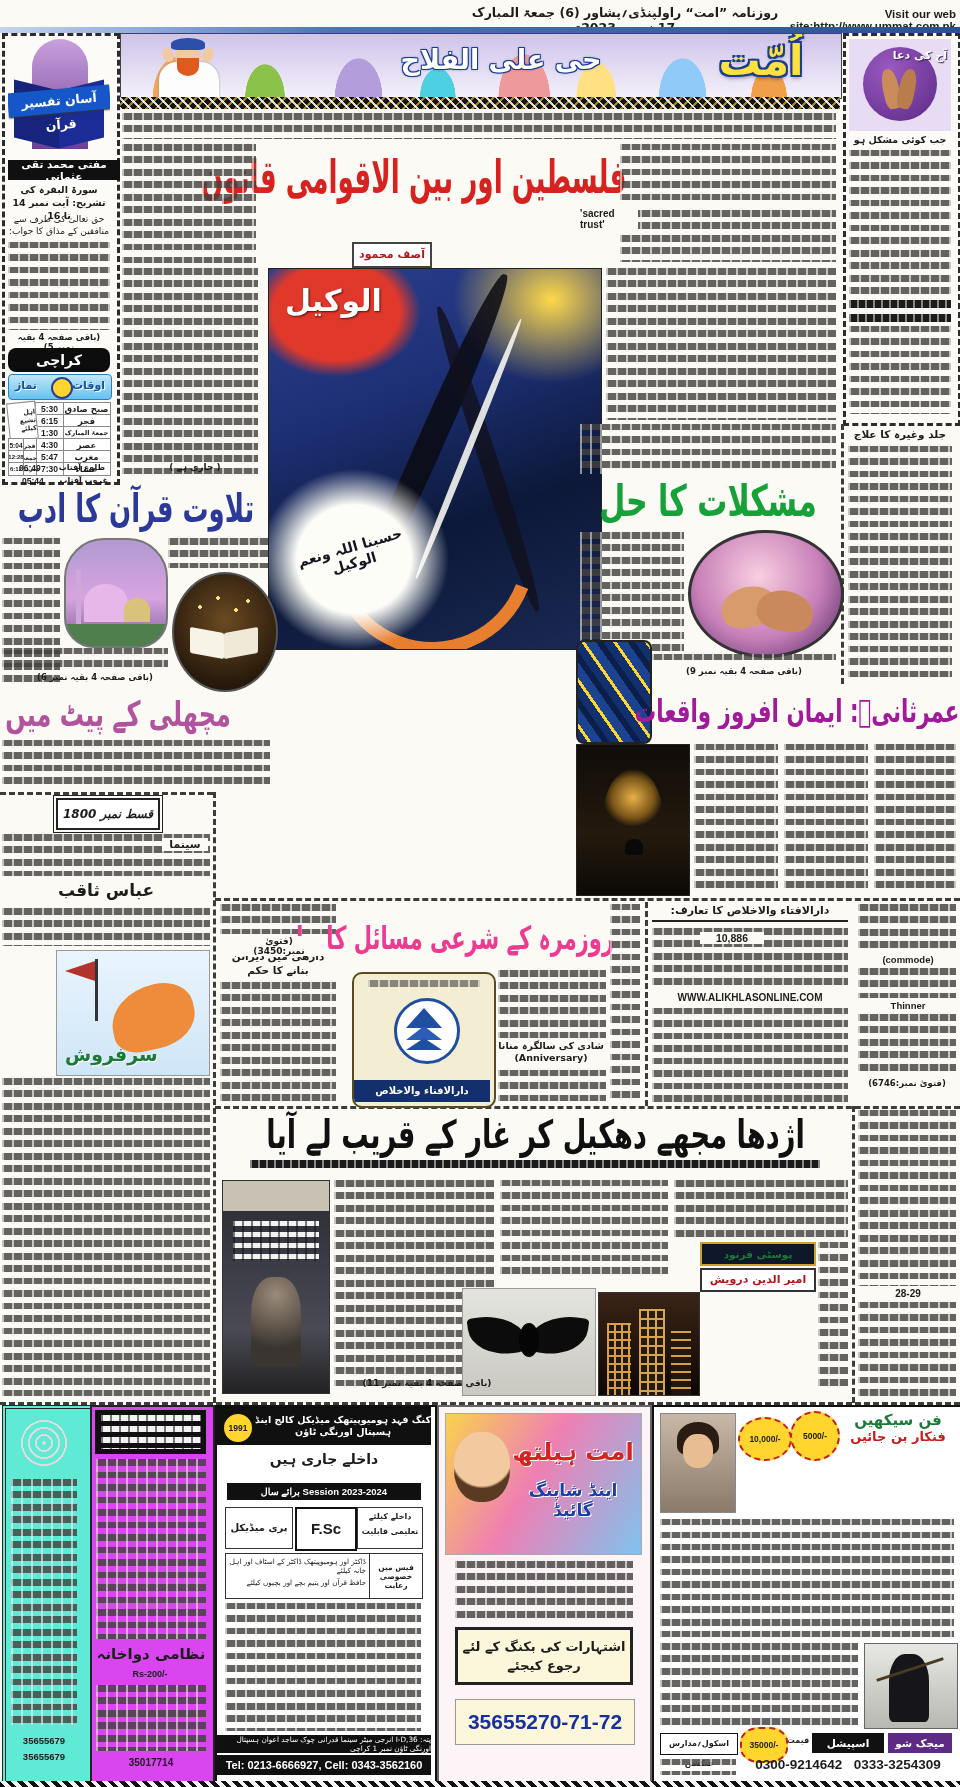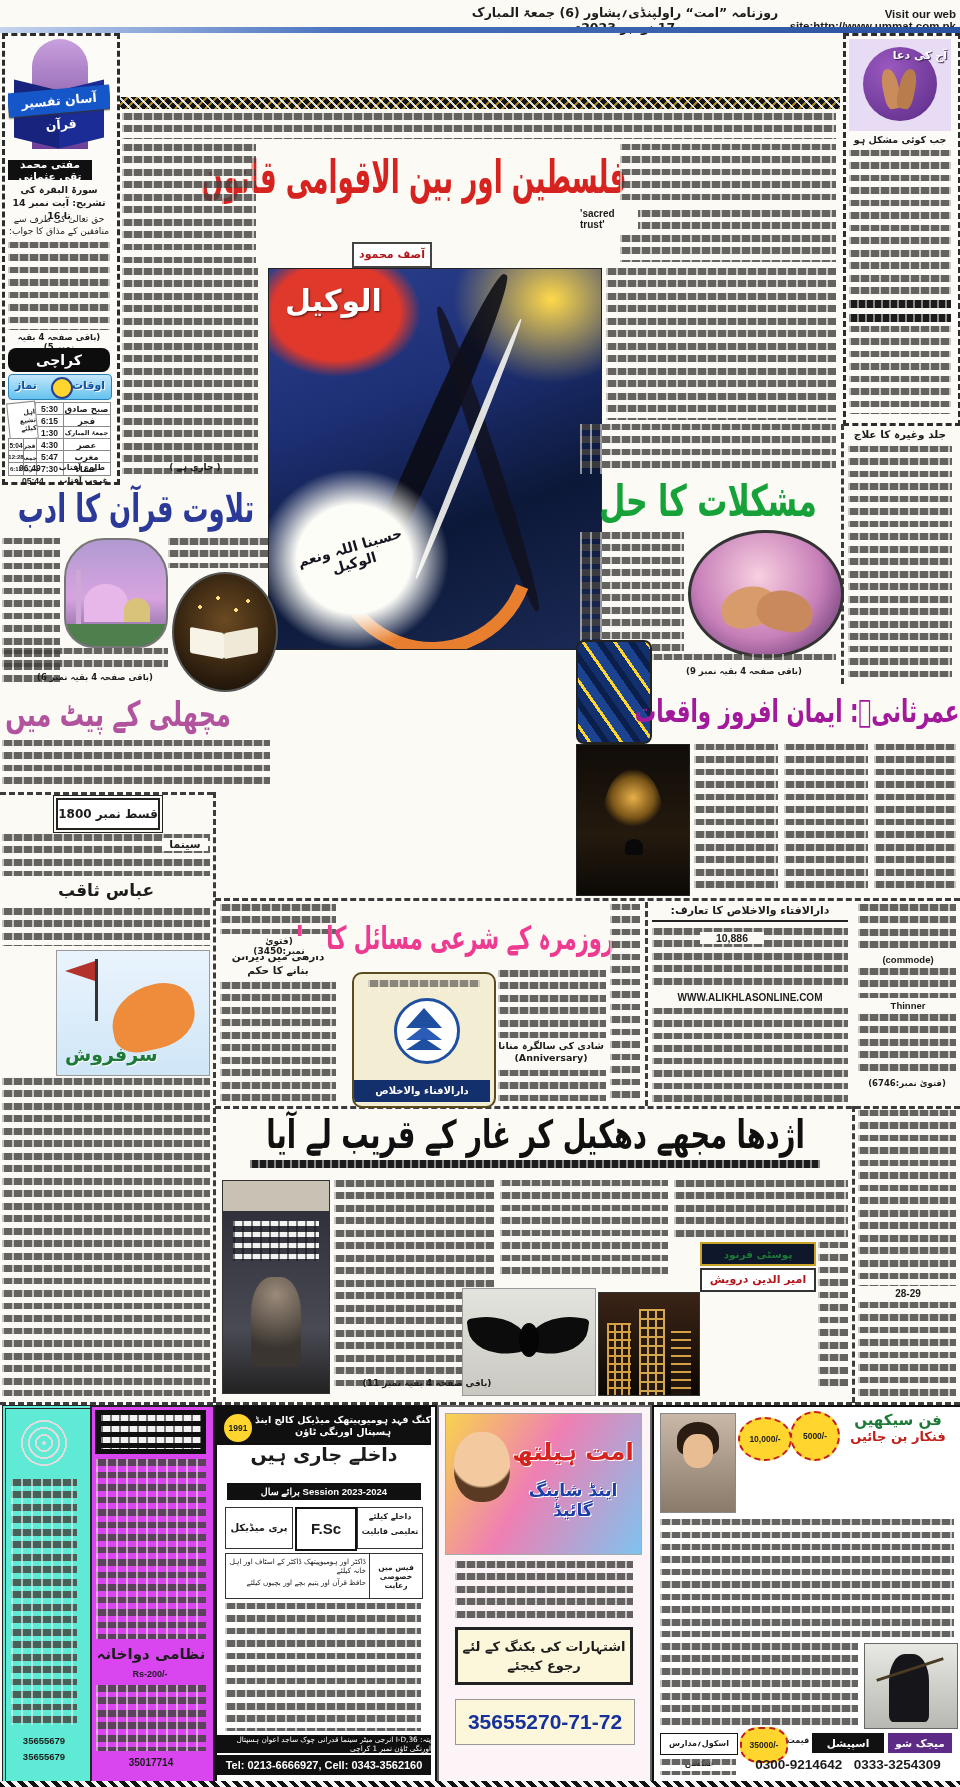--- a/index.html
+++ b/index.html
@@ -34,31 +34,55 @@
 </style>
 </head>
 <body>
 
 <div id="page">
 
   <div class="abs u b ctr" style="left:470px;top:5px;width:310px;height:22px;font-size:12.5px;">روزنامہ ”امت“ راولپنڈی؍پشاور (6) جمعۃ المبارک 17 نومبر 2023ء</div>
   <div class="abs en b" style="left:760px;top:8px;width:196px;font-size:11.5px;text-align:right;">Visit our web site:http://www.ummat.com.pk</div>
   <div class="abs" style="left:0;top:27px;width:960px;height:6px;background:linear-gradient(90deg,#c5d4ef,#4a73bf 35%,#27509e);"></div>
 
+  <div class="abs" style="left:120px;top:33px;width:720px;height:64px;overflow:hidden;border:1px solid #444;
+       background:
+        radial-gradient(26px 42px at 8% 100%, #f2a65a 98%, transparent),
+        radial-gradient(20px 34px at 20% 100%, #8bc34a 98%, transparent),
+        radial-gradient(24px 40px at 33% 100%, #b39ddb 98%, transparent),
+        radial-gradient(18px 30px at 44% 100%, #4dd0e1 98%, transparent),
+        radial-gradient(26px 44px at 56% 100%, #ef9a9a 98%, transparent),
+        radial-gradient(20px 36px at 66% 100%, #ffe082 98%, transparent),
+        radial-gradient(24px 40px at 78% 100%, #90caf9 98%, transparent),
+        radial-gradient(18px 30px at 90% 100%, #f0a04b 98%, transparent),
+        linear-gradient(#cfc3ea,#f4f1fa);">
+    <div class="abs" style="left:8px;top:2px;width:120px;height:62px;">
+      <div class="abs" style="left:30px;top:26px;width:60px;height:36px;background:#fdfdfd;border-radius:18px 18px 0 0;box-shadow:0 0 2px #888;"></div>
+      <div class="abs" style="left:46px;top:8px;width:26px;height:24px;background:#f3c9a0;border-radius:50%;"></div>
+      <div class="abs" style="left:48px;top:22px;width:22px;height:18px;background:#e05a1e;border-radius:0 0 50% 50%;"></div>
+      <div class="abs" style="left:42px;top:2px;width:34px;height:12px;background:#2b4fa8;border-radius:50% 50% 20% 20%;"></div>
+      <div class="abs" style="left:34px;top:12px;width:10px;height:14px;background:#f3c9a0;border-radius:40%;transform:rotate(-20deg);"></div>
+      <div class="abs" style="left:74px;top:12px;width:10px;height:14px;background:#f3c9a0;border-radius:40%;transform:rotate(20deg);"></div>
+    </div>
+    <div class="abs u b" style="left:250px;top:10px;width:260px;font-size:27px;color:#fff;text-align:center;
+         text-shadow:0 0 3px #1b3f8f,1px 1px 0 #1b3f8f,-1px -1px 0 #1b3f8f,1px -1px 0 #1b3f8f,-1px 1px 0 #1b3f8f;">حی علی الفلاح</div>
+    <div class="abs u b" style="left:570px;top:2px;width:140px;font-size:42px;color:#ffe23e;text-align:center;
+         text-shadow:2px 2px 0 #1b3f8f,-2px -2px 0 #1b3f8f,2px -2px 0 #1b3f8f,-2px 2px 0 #1b3f8f,0 3px 4px rgba(0,0,0,.4);">اُمّت</div>
+  </div>
   <div class="abs" style="left:120px;top:97px;width:720px;height:12px;background:#141414;
        background-image:repeating-linear-gradient(45deg,rgba(255,255,255,.85) 0 2px,transparent 2px 7px),repeating-linear-gradient(-45deg,rgba(201,162,39,.8) 0 2px,transparent 2px 7px);"></div>
 
   <div class="abs bx" style="left:2px;top:33px;width:112px;height:446px;">
     <div class="abs" style="left:3px;top:3px;width:102px;height:118px;overflow:hidden;">
       <div class="abs" style="left:24px;top:0;width:56px;height:110px;background:linear-gradient(#c9a0dd,#6b3f96);border-radius:28px 28px 0 0;"></div>
       <div class="abs" style="left:6px;top:46px;width:45px;height:58px;background:#16247d;transform:skewY(14deg);"></div>
       <div class="abs" style="left:51px;top:46px;width:45px;height:58px;background:#1b2c96;transform:skewY(-14deg);"></div>
       <div class="abs u b ctr" style="left:0;top:50px;width:102px;height:24px;background:#1557c9;color:#fff;font-size:12.5px;line-height:24px;transform:rotate(-5deg);box-shadow:0 1px 2px #333;">آسان تفسیر قرآن</div>
     </div>
-    <div class="abs u b ctr band" style="left:3px;top:124px;width:84px;height:20px;font-size:10.5px;">مفتی محمد تقی عثمانی</div>
+    <div class="abs u b ctr band" style="left:3px;top:124px;width:112px;height:20px;font-size:10.5px;">مفتی محمد تقی عثمانی</div>
     <div class="abs u b ctr" style="left:3px;top:148px;width:102px;font-size:9.5px;line-height:1.35;">سورۃ البقرہ کی تشریح: آیت نمبر 14 تا 16</div>
     <div class="abs u ctr" style="left:3px;top:178px;width:102px;font-size:9px;line-height:1.3;">حق تعالیٰ کی طرف سے منافقین کے مذاق کا جواب:</div>
     <div class="abs tx" style="left:3px;top:206px;width:102px;height:88px;"></div>
     <div class="abs u b ctr" style="left:3px;top:296px;width:102px;font-size:8.5px;">(باقی صفحہ 4 بقیہ نمبر 5)</div>
 
     <div class="abs u b ctr" style="left:3px;top:312px;width:102px;height:24px;background:#0d0d0d;color:#fff;font-size:14px;line-height:24px;border-radius:8px;">کراچی</div>
     <div class="abs" style="left:3px;top:338px;width:102px;height:24px;background:linear-gradient(#c3e7fb,#65c2ee);border:1px solid #2a7fb5;border-radius:4px;">
       <span class="abs u b" style="right:6px;top:4px;font-size:11px;color:#10519c;text-shadow:1px 1px 0 #fff;">اوقات</span>
       <span class="abs u b" style="left:6px;top:4px;font-size:11px;color:#10519c;text-shadow:1px 1px 0 #fff;">نماز</span>
       <span class="abs" style="left:42px;top:2px;width:18px;height:18px;background:#ffd52e;border:2px solid #27408f;border-radius:50%;"></span>
@@ -196,21 +220,21 @@
   <div class="abs tx" style="left:2px;top:740px;width:268px;height:50px;"></div>
 
   <div class="abs dh" style="left:0;top:792px;width:213px;"></div>
   <div class="abs dv" style="left:213px;top:792px;height:611px;"></div>
   <div class="abs dh" style="left:215px;top:898px;width:745px;"></div>
   <div class="abs dv" style="left:645px;top:902px;height:204px;"></div>
   <div class="abs dh" style="left:215px;top:1106px;width:745px;"></div>
   <div class="abs dv" style="left:852px;top:1106px;height:297px;"></div>
   <div class="abs dh" style="left:0;top:1402px;width:960px;"></div>
 
-  <div class="abs u b ctr" style="left:56px;top:798px;width:100px;height:28px;line-height:28px;border:2px solid #222;outline:1px solid #222;outline-offset:2px;font-size:12px;background:#fff;">قسط نمبر 1800</div>
+  <div class="abs u b ctr" style="left:56px;top:798px;width:100px;height:28px;line-height:28px;border:2px solid #222;outline:1px solid #222;outline-offset:2px;font-size:12px;background:#fff;font-style:italic;">قسط نمبر 1800</div>
   <div class="abs tx" style="left:2px;top:834px;width:208px;height:42px;"></div>
   <div class="abs u b" style="left:162px;top:838px;width:46px;font-size:11px;background:#fbfaf5;z-index:2;text-align:center;">سینما</div>
   <div class="abs u b ctr" style="left:56px;top:880px;width:100px;font-size:17px;">عباس ثاقب</div>
   <div class="abs tx" style="left:2px;top:908px;width:208px;height:38px;"></div>
   <div class="abs" style="left:56px;top:950px;width:152px;height:124px;border:1px solid #999;overflow:hidden;background:linear-gradient(#eaf4fd,#cfe6f7);">
     <div class="abs" style="left:54px;top:34px;width:84px;height:64px;background:#ef8c3c;border-radius:60% 40% 50% 30%;transform:rotate(-12deg);"></div>
     <div class="abs" style="left:38px;top:8px;width:3px;height:62px;background:#333;"></div>
     <div class="abs" style="left:8px;top:10px;width:30px;height:20px;background:#b3322b;clip-path:polygon(100% 0,0 50%,100% 100%);"></div>
     <span class="abs u b" style="left:8px;top:92px;font-size:19px;color:#1c7a36;text-shadow:1px 1px 0 #fff;">سرفروش</span>
   </div>
@@ -293,21 +317,21 @@
     <div class="abs tx" style="left:4px;top:52px;width:110px;height:180px;"></div>
     <div class="abs u b ctr" style="left:4px;top:238px;width:110px;font-size:15px;">نظامی دواخانہ</div>
     <div class="abs en b ctr" style="left:28px;top:262px;width:60px;font-size:9px;">Rs-200/-</div>
     <div class="abs tx" style="left:4px;top:278px;width:110px;height:66px;"></div>
     <div class="abs en b ctr" style="left:4px;top:350px;width:110px;font-size:10px;">35017714</div>
   </div>
 
   <div class="abs" style="left:215px;top:1405px;width:218px;height:374px;border:2px solid #111;background:#fff;">
     <div class="abs band u b" style="left:0;top:0;width:214px;height:38px;font-size:9.5px;padding-left:38px;box-sizing:border-box;text-align:center;line-height:1.3;">کنگ فہد ہومیوپیتھک میڈیکل کالج اینڈ ہسپتال اورنگی ٹاؤن</div>
     <div class="abs en b ctr" style="left:5px;top:5px;width:28px;height:28px;line-height:28px;border-radius:50%;background:#ffd52e;border:2px solid #111;font-size:8.5px;z-index:2;">1991</div>
-    <div class="abs u b ctr" style="left:10px;top:36px;width:194px;font-size:19px;">داخلے جاری ہیں</div>
+    <div class="abs u b ctr" style="left:10px;top:44px;width:194px;font-size:14px;">داخلے جاری ہیں</div>
     <div class="abs band en b" style="left:10px;top:76px;width:194px;height:17px;font-size:9.5px;">برائے سال Session 2023-2024</div>
     <div class="abs" style="left:140px;top:100px;width:64px;height:40px;border:1px solid #333;">
       <div class="u b ctr" style="font-size:8px;margin-top:4px;">داخلے کیلئے</div>
       <div class="u b ctr" style="font-size:8px;margin-top:6px;">تعلیمی قابلیت</div>
     </div>
     <div class="abs en b ctr" style="left:78px;top:100px;width:58px;height:40px;line-height:40px;border:2px solid #111;font-size:15px;">F.Sc</div>
     <div class="abs u b ctr" style="left:8px;top:100px;width:66px;height:40px;line-height:40px;border:1px solid #333;font-size:10px;">پری میڈیکل</div>
     <div class="abs" style="left:8px;top:146px;width:196px;height:44px;border:1px solid #333;">
       <div class="abs u b ctr" style="right:0;top:0;width:52px;height:44px;border-left:1px solid #333;font-size:7.5px;display:flex;align-items:center;justify-content:center;">فیس میں خصوصی رعایت</div>
       <div class="abs u" style="left:2px;top:3px;width:138px;font-size:7.2px;line-height:1.3;">ڈاکٹر اور ہومیوپیتھک ڈاکٹر کے اسٹاف اور اہل خانہ کیلئے</div>

